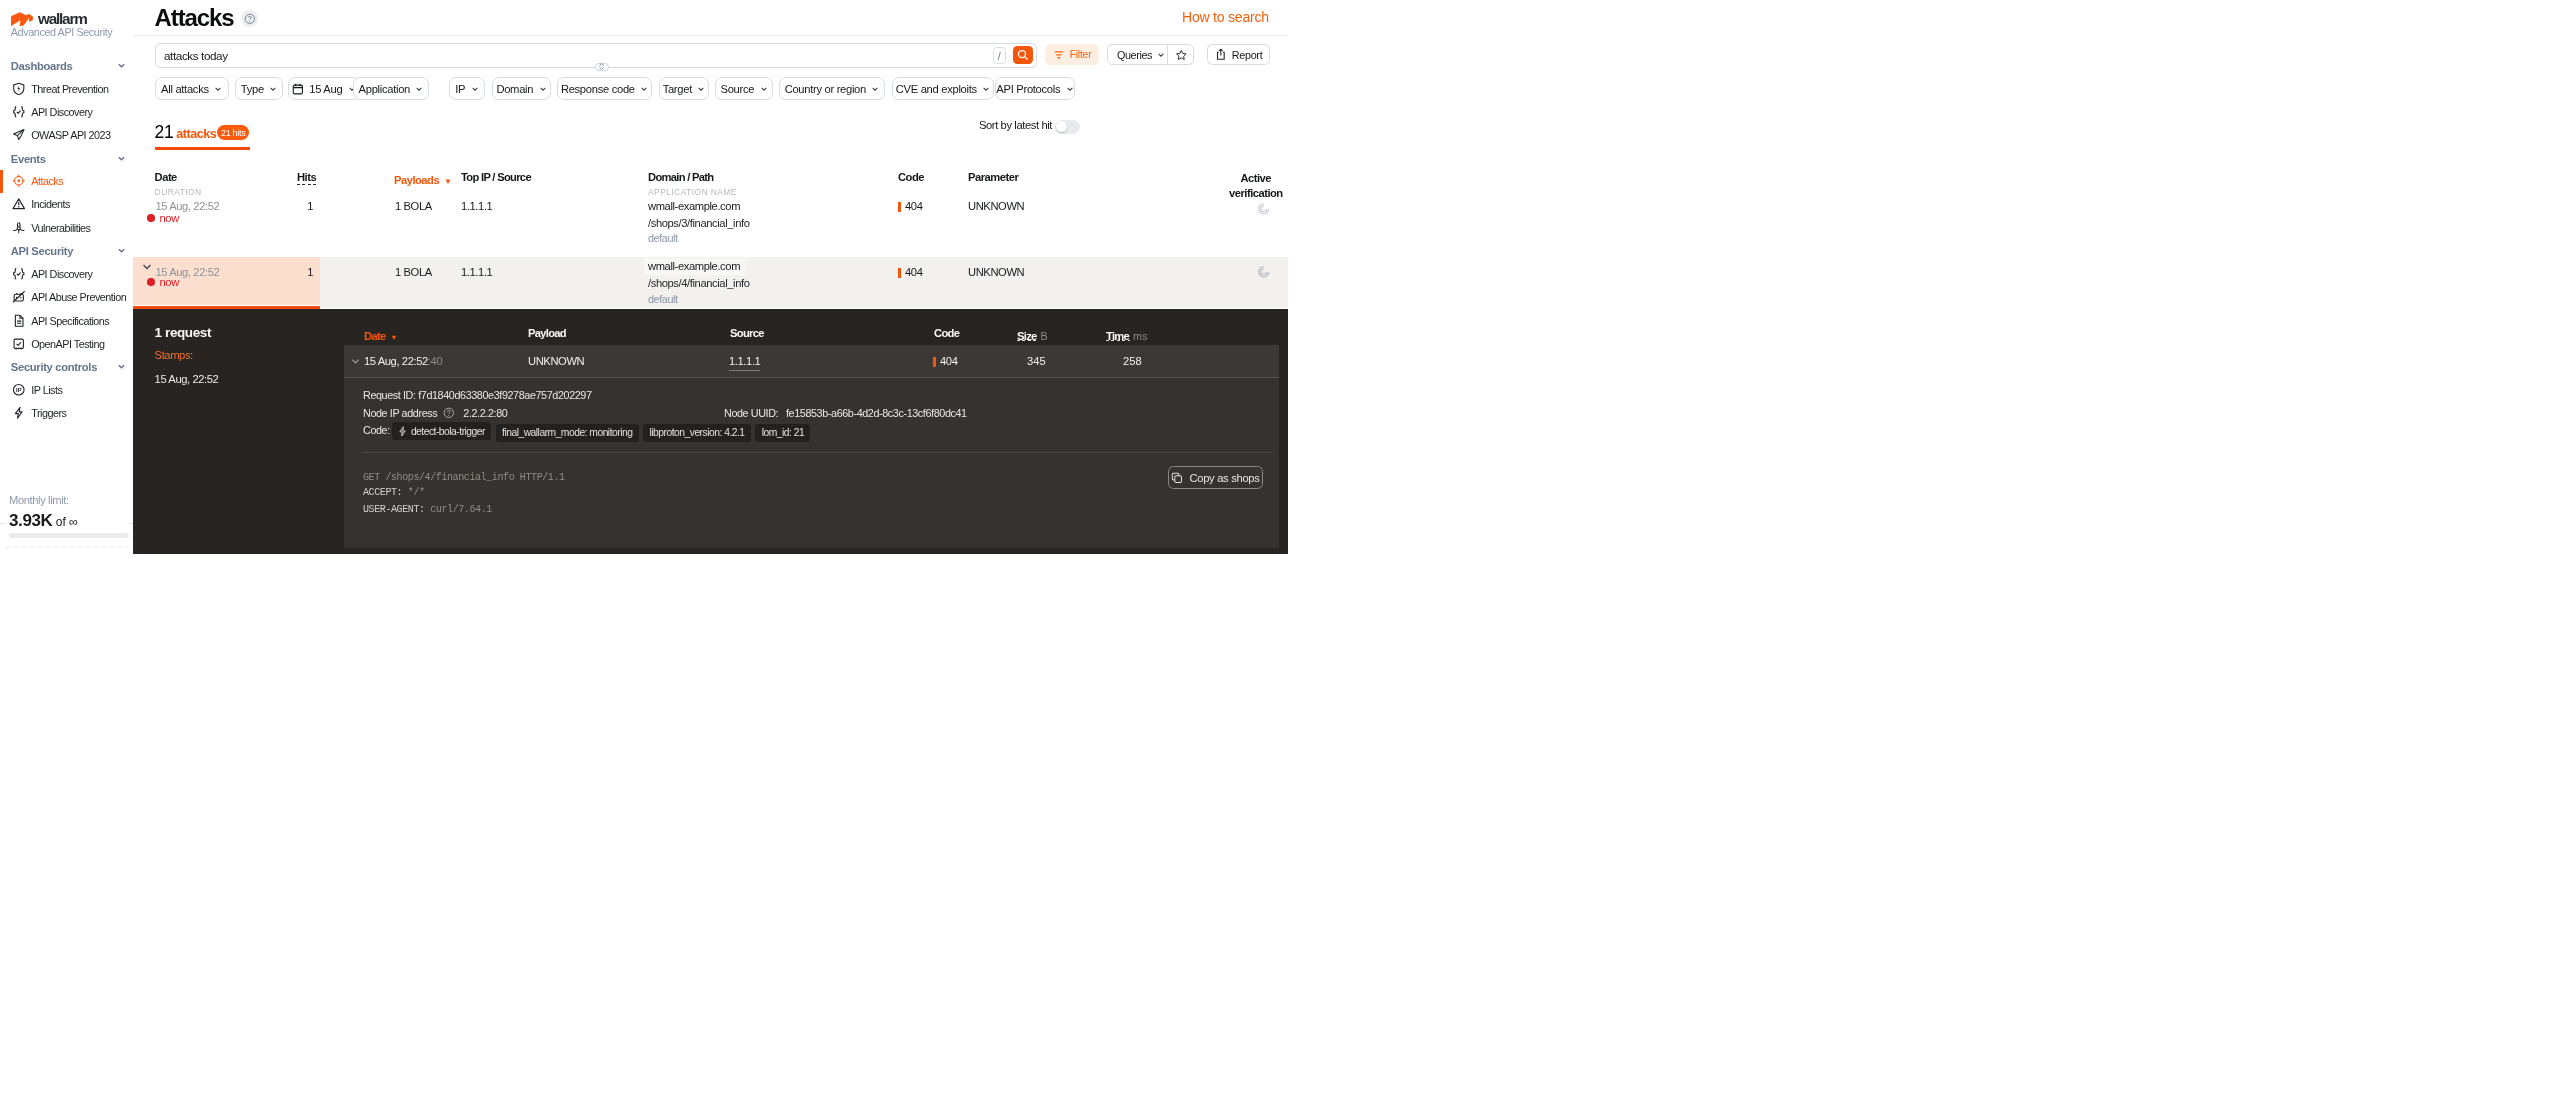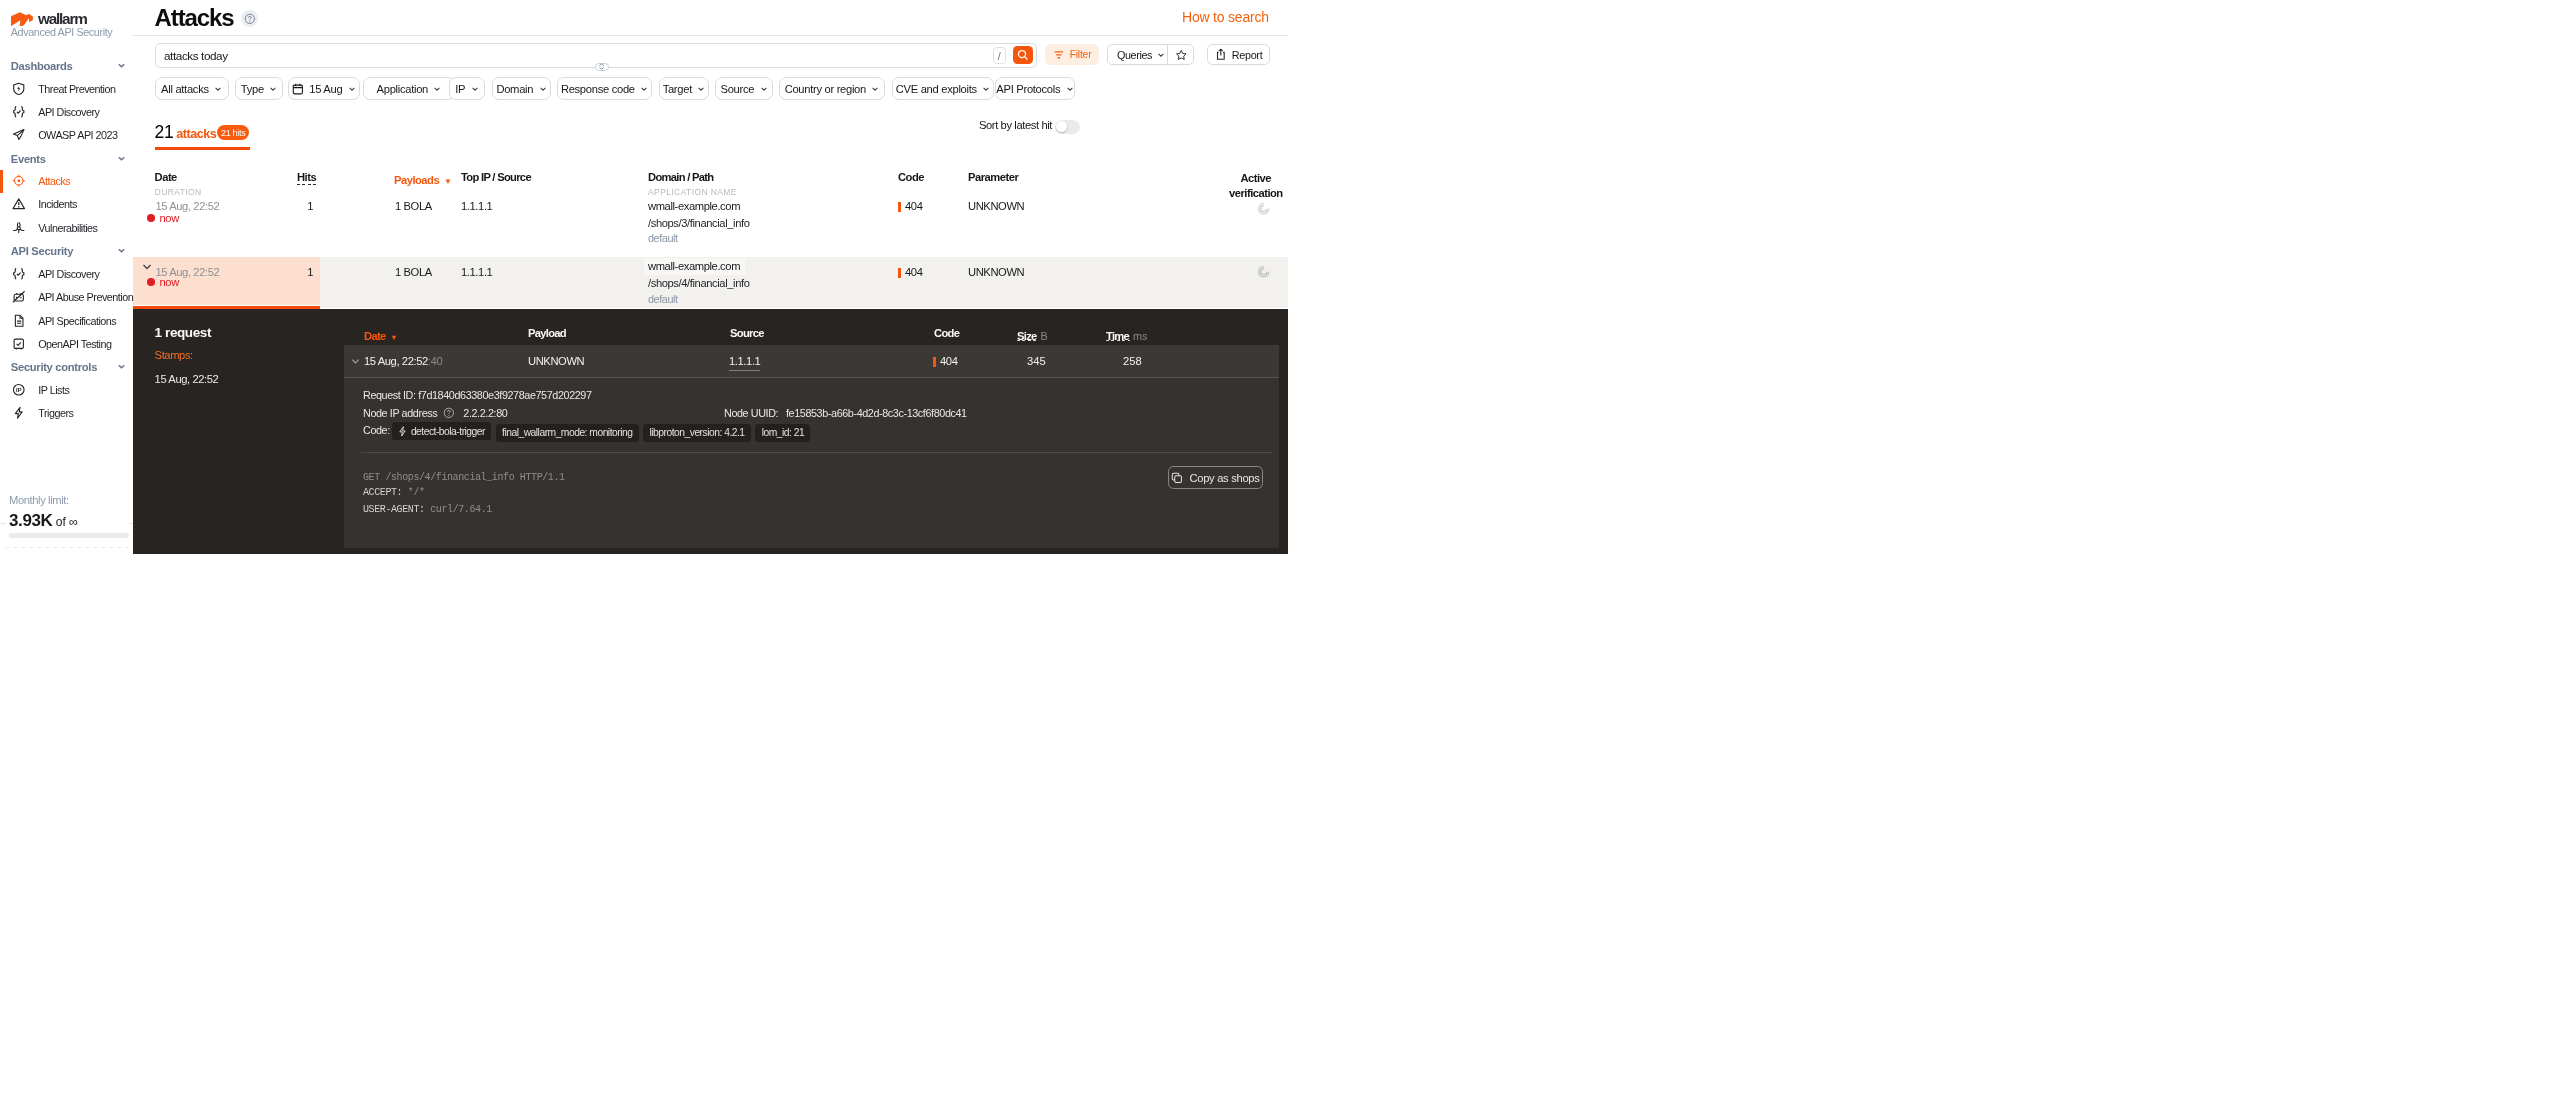--- a/index.html
+++ b/index.html
@@ -3,21 +3,21 @@
 <meta charset="utf-8">
 <style>
 * { margin:0; padding:0; box-sizing:border-box; }
 html,body { width:1288px; height:554px; overflow:hidden; background:#fff;
   font-family:"Liberation Sans", sans-serif; }
 .abs { position:absolute; }
 
 #sidebar { position:absolute; left:0; top:0; width:133px; height:554px; background:#fff; z-index:30; }
 .sb-item { position:absolute; left:0; width:133px; height:23.4px; display:flex; align-items:center; }
 .sb-item .ico { width:13.5px; height:13.5px; margin-left:11.7px; flex:none; }
-.sb-item .txt { margin-left:13px; font-size:10.8px; letter-spacing:-0.5px; color:#1e2125; white-space:nowrap; }
+.sb-item .txt { margin-left:6px; font-size:10.8px; letter-spacing:-0.5px; color:#1e2125; white-space:nowrap; }
 .sb-label { position:absolute; left:10.8px; width:115px; height:23.4px; display:flex; align-items:center; justify-content:space-between;
   font-size:11.2px; font-weight:bold; color:#64748b; letter-spacing:-0.3px; }
 .sb-label svg { width:9px; height:9px; }
 
 #content { position:absolute; left:133px; top:0; width:1155px; height:554px; background:#fff; }
 .chip { position:absolute; top:77px; height:23.4px; border:0.9px solid #d8dce2; border-radius:7px;
   display:flex; align-items:center; justify-content:center; gap:5.4px; font-size:11.2px; letter-spacing:-0.3px; color:#16181c; background:#fff; white-space:nowrap; }
 .chev { width:8px; height:8px; flex:none; }
 .th { font-size:11.2px; font-weight:bold; color:#15171b; letter-spacing:-0.5px; }
 .tsub { font-size:8.5px; color:#b4bac3; letter-spacing:0.4px; }
@@ -203,21 +203,21 @@
       </svg></div>
   <div class="chip" style="left:102px;width:48px">Type <svg class="chev" viewBox="0 0 10 10" fill="none" stroke="#3c4249" stroke-width="1.4">
         <path d="M2,3.5 L5,6.5 L8,3.5"></path>
       </svg></div>
   <div class="chip" style="left:155px;width:72px"><svg width="11.7" height="11.7" viewBox="0 0 14 14" fill="none" stroke="#16181c" stroke-width="1.3">
         <rect x="1.5" y="2.5" width="11" height="10.5" rx="1.5"></rect>
         <path d="M1.5,5.5 H12.5 M4.5,1 V4 M9.5,1 V4"></path>
       </svg> 15 Aug <svg class="chev" viewBox="0 0 10 10" fill="none" stroke="#3c4249" stroke-width="1.4">
         <path d="M2,3.5 L5,6.5 L8,3.5"></path>
       </svg></div>
-  <div class="chip" style="left:230px;width:92px">Application <svg class="chev" viewBox="0 0 10 10" fill="none" stroke="#3c4249" stroke-width="1.4">
+  <div class="chip" style="left:220px;width:76px">Application <svg class="chev" viewBox="0 0 10 10" fill="none" stroke="#3c4249" stroke-width="1.4">
         <path d="M2,3.5 L5,6.5 L8,3.5"></path>
       </svg></div>
   <div class="chip" style="left:316px;width:36px">IP <svg class="chev" viewBox="0 0 10 10" fill="none" stroke="#3c4249" stroke-width="1.4">
         <path d="M2,3.5 L5,6.5 L8,3.5"></path>
       </svg></div>
   <div class="chip" style="left:359px;width:59px">Domain <svg class="chev" viewBox="0 0 10 10" fill="none" stroke="#3c4249" stroke-width="1.4">
         <path d="M2,3.5 L5,6.5 L8,3.5"></path>
       </svg></div>
   <div class="chip" style="left:424px;width:95px">Response code <svg class="chev" viewBox="0 0 10 10" fill="none" stroke="#3c4249" stroke-width="1.4">
         <path d="M2,3.5 L5,6.5 L8,3.5"></path>

